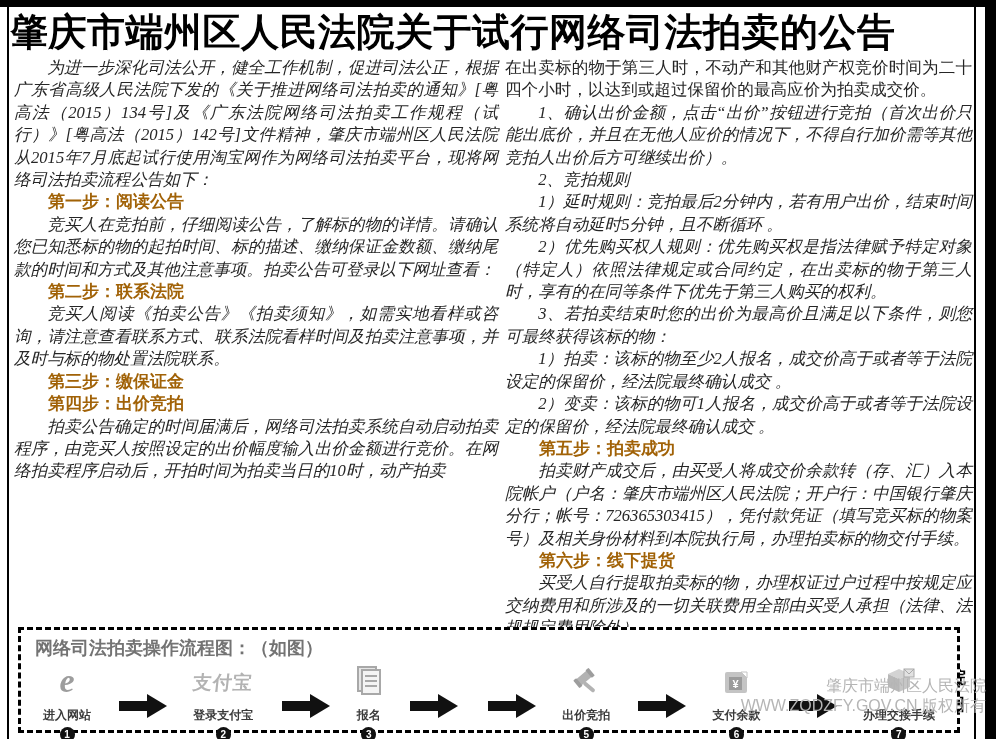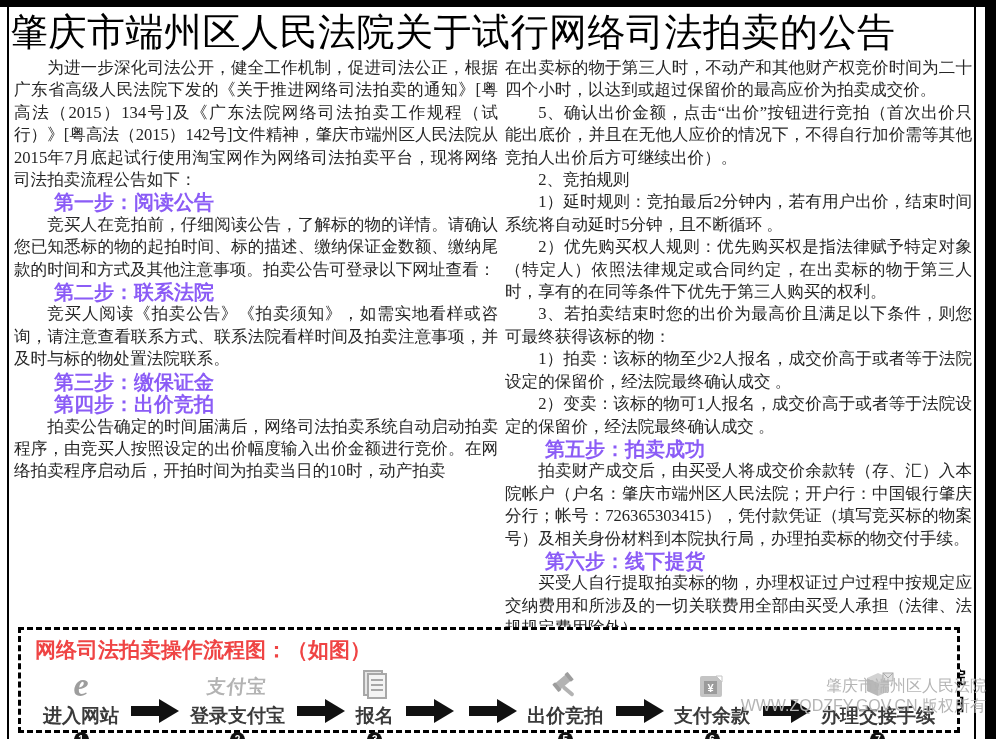--- a/index.html
+++ b/index.html
@@ -9,54 +9,54 @@
   }
   
   .frame-top{position:absolute;left:0;top:0;width:996px;height:7px;background:#000;}
   .frame-left{position:absolute;left:7px;top:7px;width:2px;height:732px;background:#000;}
   .frame-right-thin{position:absolute;left:974px;top:7px;width:2px;height:732px;background:#000;}
   .frame-right-thick{position:absolute;left:985px;top:0;width:11px;height:739px;background:#000;}
   
   .doc-title{
     position:absolute;left:10px;top:8px;width:872px;height:46px;
     text-align:center;font-family:"Liberation Sans","DejaVu Sans",sans-serif;
-    font-size:38px;font-weight:400;color:#000;letter-spacing:0.5px;line-height:48px;white-space:nowrap;
+    font-size:38px;font-weight:700;color:#000;letter-spacing:0.5px;line-height:48px;white-space:nowrap;
   }
   
   .col{position:absolute;top:57px;font-size:16.6px;line-height:22.4px;text-align:justify;color:#262626;}
   .col-left{left:14px;width:484px;}
   .col-right{left:505px;width:467px;}
-  .para{text-indent:2em;margin:0;}
+  .para{text-indent:2em;margin:0;font-style:italic;}
   .cont{text-indent:0;margin:0;}
   .heading{
-    text-indent:2em;margin:0;font-weight:bold;color:#8b5cf6;
-    font-family:"Liberation Sans","DejaVu Sans",sans-serif;font-size:20px;
+    text-indent:2em;margin:0;font-weight:bold;color:#a16207;
+    font-family:"Liberation Sans","DejaVu Sans",sans-serif;font-size:17px;
   }
   .signature{
     text-align:right;margin:4px 6px 0 0;font-weight:bold;color:#000;
     font-family:"Liberation Sans","DejaVu Sans",sans-serif;font-size:17px;line-height:23px;
   }
   
   .flowbox{
     position:absolute;left:18px;top:627px;width:936px;height:100px;
     border:3px dashed #000;background:#fff;
   }
   .flowbox-title{
     margin:6px 0 0 14px;font-family:"Liberation Sans","DejaVu Sans",sans-serif;
-    font-size:21px;font-weight:bold;color:#ef4444;
+    font-size:18px;font-weight:bold;color:#737373;
   }
   .steps-row{
     display:flex;align-items:center;justify-content:space-between;
     padding:2px 22px 0 22px;
   }
   .step{display:flex;flex-direction:column;align-items:center;}
   .step .icon-slot{height:34px;display:flex;align-items:flex-end;justify-content:center;}
   .step-label{
     font-family:Liberation Sans, sans-serif;
-    font-size:19px;font-weight:bold;color:#3a3a3a;white-space:nowrap;margin-top:3px;
+    font-size:12px;font-weight:bold;color:#3a3a3a;white-space:nowrap;margin-top:11px;
   }
   .num-circle{
     width:15px;height:15px;border-radius:50%;background:#111;color:#fff;
     font-family:"Liberation Sans","DejaVu Sans",sans-serif;font-size:10px;font-weight:bold;
     display:flex;align-items:center;justify-content:center;margin-top:3px;
   }
   
   .flow-arrow{position:relative;width:50px;height:24px;flex:none;margin:0 2px;align-self:center;margin-top:8px;}
   .flow-arrow .shaft{position:absolute;left:2px;top:7px;width:28px;height:10px;background:#111;}
   .flow-arrow .head{
@@ -92,21 +92,21 @@
   <p class="para">竞买人在竞拍前，仔细阅读公告，了解标的物的详情。请确认您已知悉标的物的起拍时间、标的描述、缴纳保证金数额、缴纳尾款的时间和方式及其他注意事项。拍卖公告可登录以下网址查看：</p>
   <p class="heading">第二步：联系法院</p>
   <p class="para">竞买人阅读《拍卖公告》《拍卖须知》，如需实地看样或咨询，请注意查看联系方式、联系法院看样时间及拍卖注意事项，并及时与标的物处置法院联系。</p>
   <p class="heading">第三步：缴保证金</p>
   <p class="heading">第四步：出价竞拍</p>
   <p class="para">拍卖公告确定的时间届满后，网络司法拍卖系统自动启动拍卖程序，由竞买人按照设定的出价幅度输入出价金额进行竞价。在网络拍卖程序启动后，开拍时间为拍卖当日的10时，动产拍卖</p>
 </div>
 
 <div class="col col-right">
   <p class="cont">在出卖标的物于第三人时，不动产和其他财产权竞价时间为二十四个小时，以达到或超过保留价的最高应价为拍卖成交价。</p>
-  <p class="para">5、确认出价金额，点击“出价”按钮进行竞拍（首次出价只能出底价，并且在无他人应价的情况下，不得自行加价需等其他竞拍人出价后方可继续出价）。</p>
+  <p class="para">1、确认出价金额，点击“出价”按钮进行竞拍（首次出价只能出底价，并且在无他人应价的情况下，不得自行加价需等其他竞拍人出价后方可继续出价）。</p>
   <p class="para">2、竞拍规则</p>
   <p class="para">1）延时规则：竞拍最后2分钟内，若有用户出价，结束时间系统将自动延时5分钟，且不断循环 。</p>
   <p class="para">2）优先购买权人规则：优先购买权是指法律赋予特定对象（特定人）依照法律规定或合同约定，在出卖标的物于第三人时，享有的在同等条件下优先于第三人购买的权利。</p>
   <p class="para">3、若拍卖结束时您的出价为最高价且满足以下条件，则您可最终获得该标的物：</p>
   <p class="para">1）拍卖：该标的物至少2人报名，成交价高于或者等于法院设定的保留价，经法院最终确认成交 。</p>
   <p class="para">2）变卖：该标的物可1人报名，成交价高于或者等于法院设定的保留价，经法院最终确认成交 。</p>
   <p class="heading">第五步：拍卖成功</p>
   <p class="para">拍卖财产成交后，由买受人将成交价余款转（存、汇）入本院帐户（户名：肇庆市端州区人民法院；开户行：中国银行肇庆分行；帐号：726365303415），凭付款凭证（填写竞买标的物案号）及相关身份材料到本院执行局，办理拍卖标的物交付手续。</p>
   <p class="heading">第六步：线下提货</p>
   <p class="para">买受人自行提取拍卖标的物，办理权证过户过程中按规定应交纳费用和所涉及的一切关联费用全部由买受人承担（法律、法规规定费用除外）。</p>

